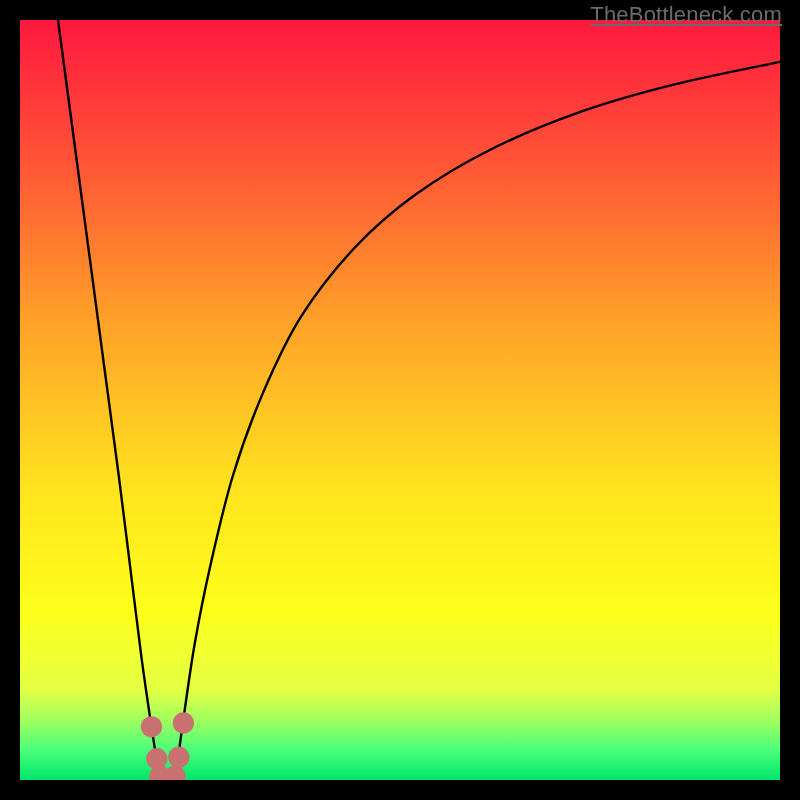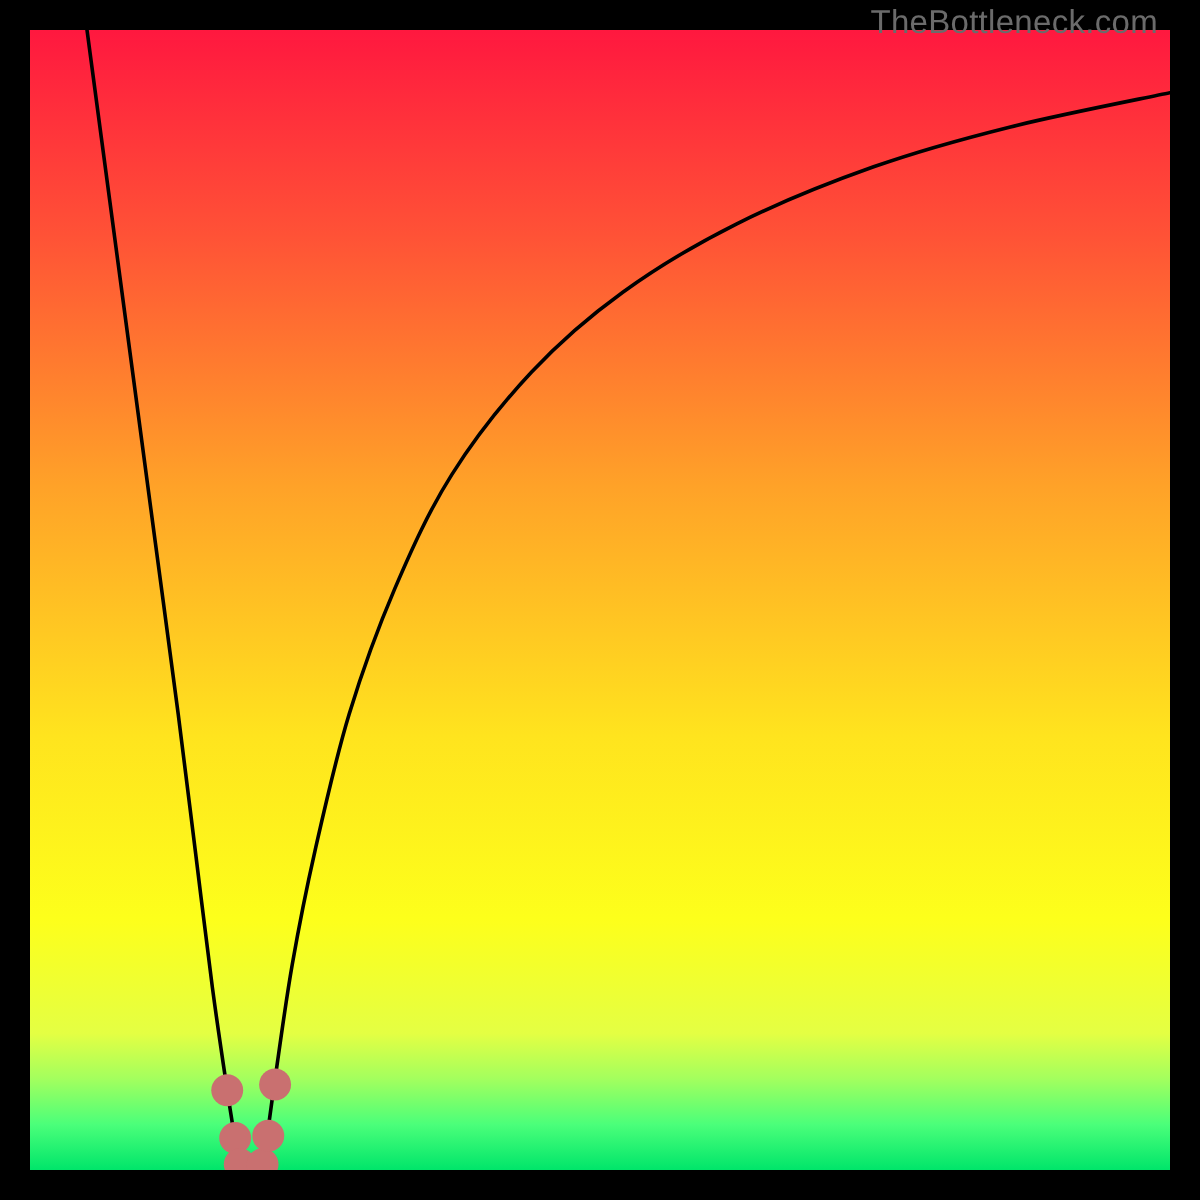--- a/index.html
+++ b/index.html
@@ -20,25 +20,26 @@
     position: absolute;
     left: 20px;
     top: 20px;
     width: 760px;
     height: 760px;
     overflow: hidden;
   }
   .watermark {
     position: absolute;
     top: 2px;
-    right: 28px;
+    right: 18px;
     color: #6b6b6b;
     font-size: 22px;
     letter-spacing: 0.2px;
     user-select: none;
+    text-decoration: underline;
   }
   svg {
     display: block;
   }
 </style>
 </head>
 <body>
 
 <div class="frame">
 

